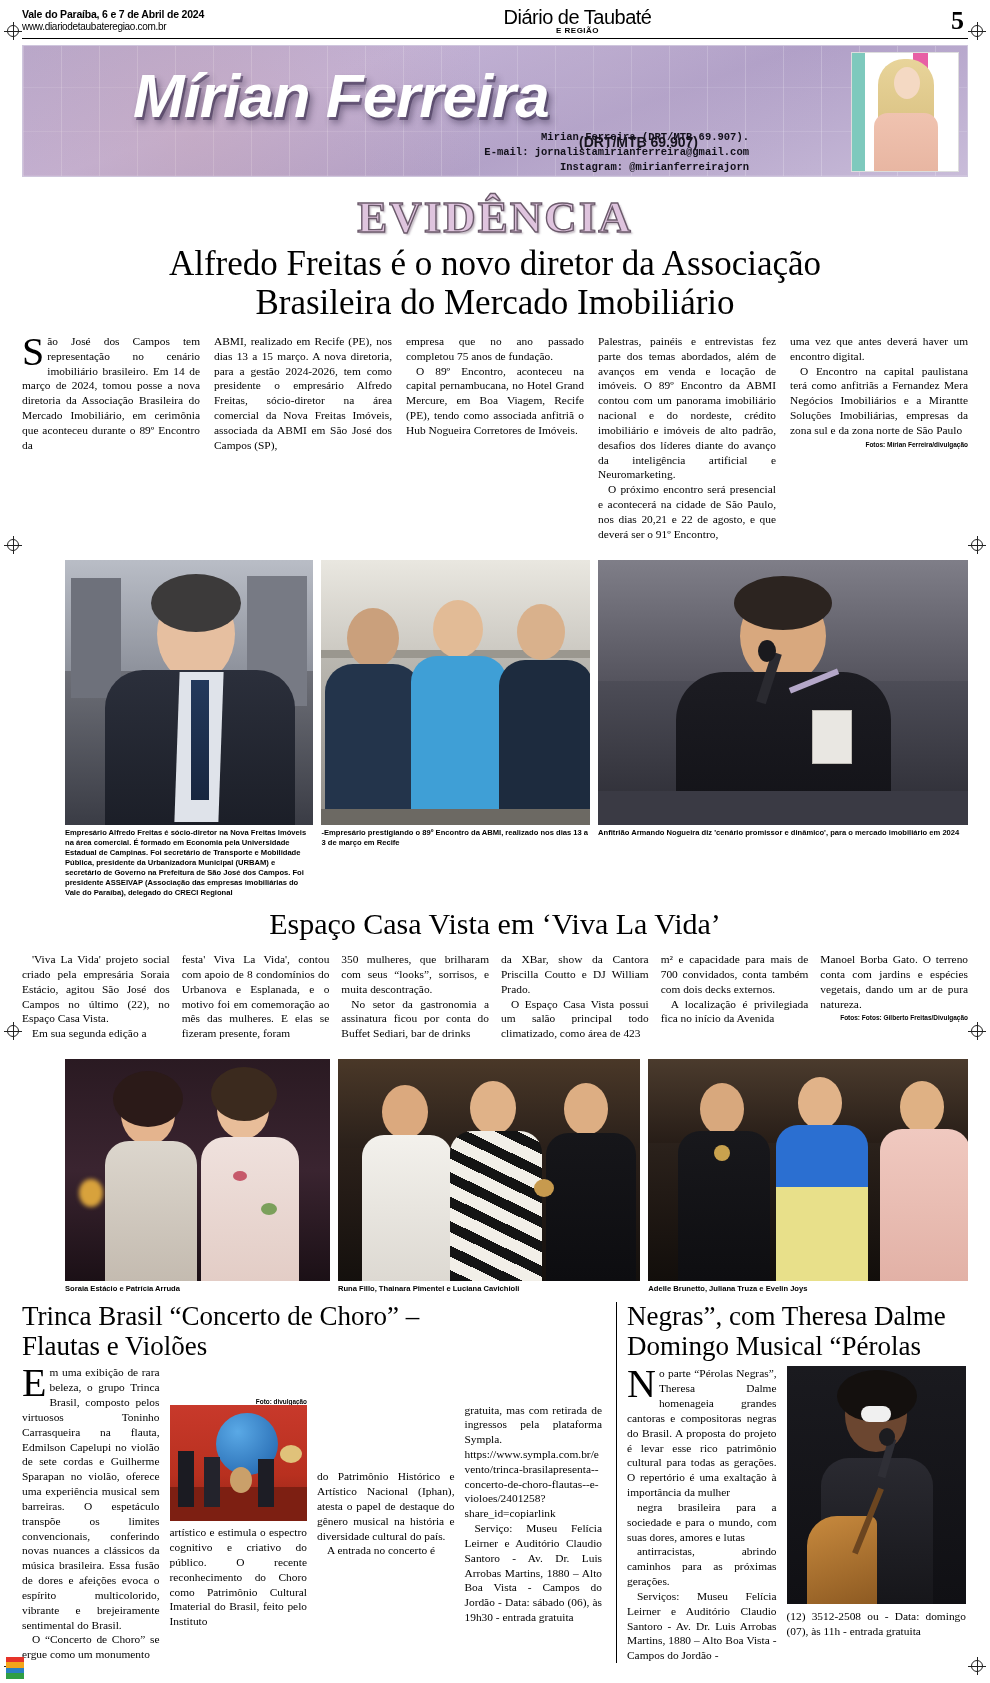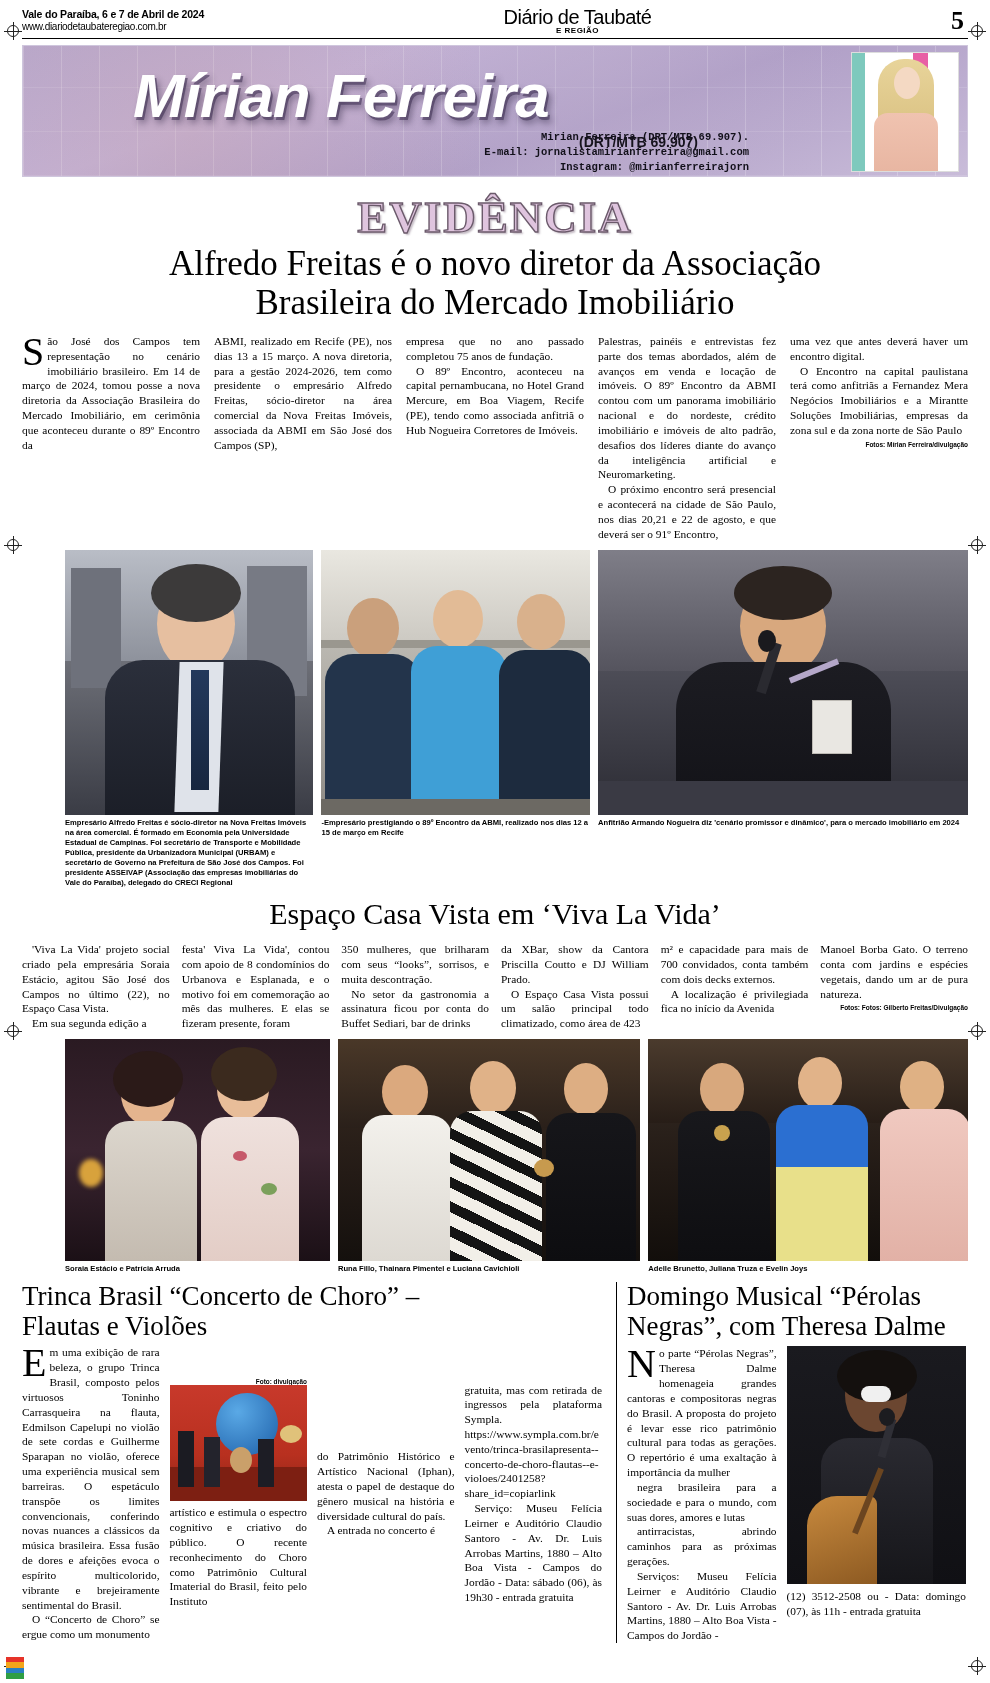--- a/index.html
+++ b/index.html
@@ -105,21 +105,21 @@
   }
   .body-txt p{ margin:0; text-indent:10px; }
   .body-txt p.noind{ text-indent:0; }
   .dropcap::first-letter{
     float:left; font-size:40px; line-height:0.82; padding-right:3px; padding-top:2px;
     font-family:"Liberation Serif", serif;
   }
   .credit{ text-align:right; font-family:"Liberation Sans", sans-serif; font-size:6.5px; font-weight:bold; margin-top:3px;}
 
   
-  .photorow{ display:flex; gap:8px; margin-top:8px;padding-left:43px; }
+  .photorow{ display:flex; gap:8px; margin-top:18px;padding-left:43px; }
   .ph{ position:relative; overflow:hidden; background:#888; }
   .cap{ font-family:"Liberation Sans", sans-serif; font-size:7.6px; font-weight:bold; line-height:1.32; margin-top:3px;}
 
   
   .scene{position:absolute; inset:0;}
   .blob{position:absolute;border-radius:50%;}
   .rectb{position:absolute;}
 
   
   .sect-title{ text-align:center; font-size:30px; line-height:1.08; margin-top:10px; font-family:"Liberation Serif", serif;}
@@ -241,21 +241,21 @@
           <div class="rectb" style="left:0;top:34%;width:100%;height:8px;background:#9a978f;"></div>
           <div class="blob" style="left:26px;top:48px;width:52px;height:60px;background:#caa07c;"></div>
           <div class="rectb" style="left:4px;top:104px;width:96px;height:160px;background:#23344b;border-radius:28px 28px 0 0;"></div>
           <div class="blob" style="left:112px;top:40px;width:50px;height:58px;background:#e2bb96;"></div>
           <div class="rectb" style="left:90px;top:96px;width:96px;height:168px;background:#3f9fd6;border-radius:26px 26px 0 0;"></div>
           <div class="blob" style="left:196px;top:44px;width:48px;height:56px;background:#d9b18c;"></div>
           <div class="rectb" style="left:178px;top:100px;width:94px;height:164px;background:#1d2b3e;border-radius:26px 26px 0 0;"></div>
           <div class="rectb" style="left:0;bottom:0;width:100%;height:16px;background:#6c6963;"></div>
         </div>
       </div>
-      <div class="cap">-Empresário prestigiando o 89º Encontro da ABMI, realizado nos dias 12 a 15 de março em Recife</div>
+      <div class="cap">-Empresário prestigiando o 89º Encontro da ABMI, realizado nos dias 13 a 3 de março em Recife</div>
     </div>
 
     <div style="width:402px;">
       <div class="ph" style="height:265px;background:linear-gradient(180deg,#6b6a72 0%,#4a4a54 50%,#2b2b33 100%);">
         <div class="scene">
           <div class="rectb" style="left:0;top:0;width:100%;height:46%;background:linear-gradient(180deg,#7f7e88,#55545e);"></div>
           <div class="blob" style="left:142px;top:28px;width:86px;height:96px;background:#d8a87e;"></div>
           <div class="blob" style="left:136px;top:16px;width:98px;height:54px;background:#2c2420;"></div>
           <div class="rectb" style="left:78px;top:112px;width:215px;height:160px;background:linear-gradient(180deg,#1c1c22,#121217);border-radius:48px 48px 0 0;"></div>
           <div class="rectb" style="left:166px;top:92px;width:10px;height:52px;background:#2a2a30;transform:rotate(18deg);"></div>
@@ -388,22 +388,22 @@
 
         <div style="width:138px;" class="body-txt">
           <p class="noind" style="word-break:break-word;">gratuita, mas com retirada de  ingressos pela plataforma Sympla. https://www.sympla.com.br/evento/trinca-brasilapresenta--concerto-de-choro-flautas--e-violoes/2401258?share_id=copiarlink</p>
           <p>Serviço: Museu Felícia Leirner e Auditório Claudio Santoro - Av. Dr. Luis Arrobas Martins, 1880 – Alto Boa Vista - Campos do Jordão - Data: sábado (06), às 19h30 - entrada gratuita</p>
         </div>
       </div>
     </div>
 
     <div style="width:350px;border-left:1px solid #000;padding-left:10px;">
       <div class="sect-title-left">
+        <span style="display:block;">Negras”, com Theresa Dalme</span>
         <span style="display:block;">Domingo Musical “Pérolas</span>
-        <span style="display:block;">Negras”, com Theresa Dalme</span>
       </div>
 
       <div style="display:flex;gap:10px;margin-top:5px;">
         <div style="width:150px;" class="body-txt">
           <p class="noind dropcap">No parte “Pérolas Negras”, Theresa Dalme homenageia grandes cantoras e compositoras negras do Brasil. A proposta do projeto é levar esse rico patrimônio cultural para todas as gerações. O repertório é uma exaltação à importância da mulher</p>
           <p>negra brasileira para a sociedade e para o mundo, com suas dores, amores e lutas</p>
           <p>antirracistas, abrindo caminhos para as próximas gerações.</p>
           <p>Serviços: Museu Felícia Leirner e Auditório Claudio Santoro - Av. Dr. Luis Arrobas Martins, 1880 – Alto Boa Vista - Campos do Jordão -</p>
         </div>
 

